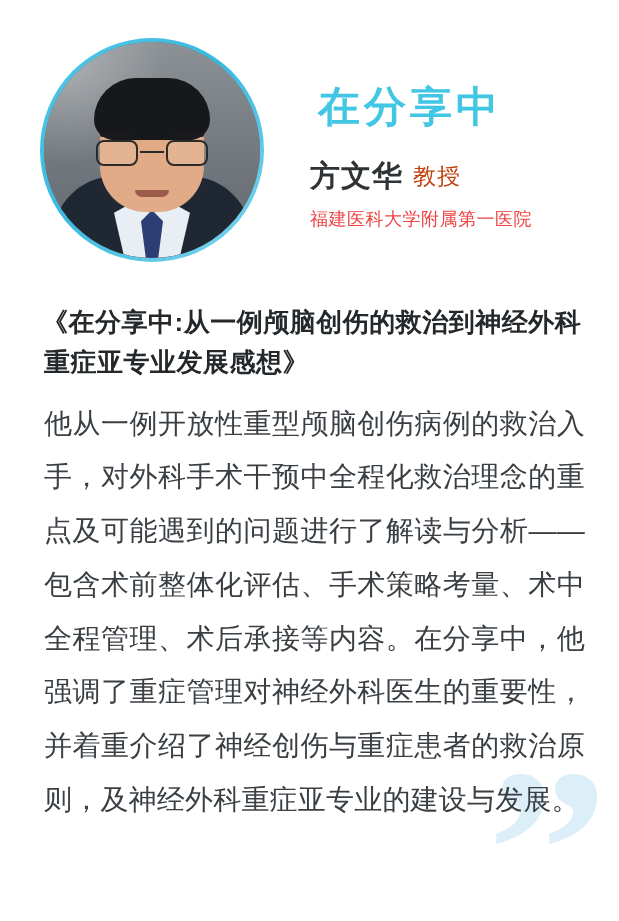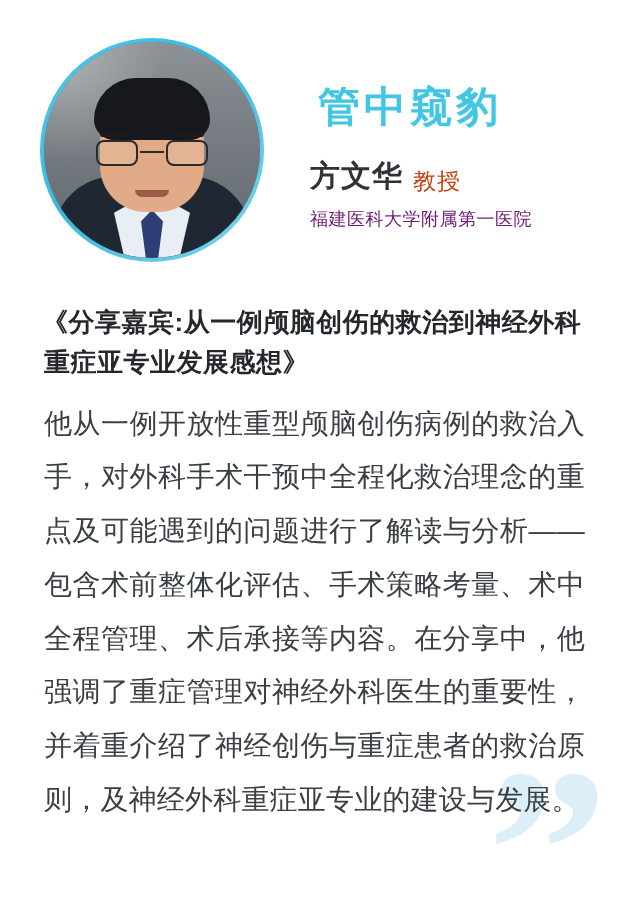--- a/index.html
+++ b/index.html
@@ -212,41 +212,41 @@
     font-weight: 700;
     color: #41c6e3;
     letter-spacing: 4px;
     line-height: 1.1;
     margin: 0 0 26px 8px;
     text-shadow: 0 2px 0 rgba(255,255,255,0.6);
   }
 
   .name-row {
     display: flex;
-    align-items: flex-end;
+    align-items: center;
     margin: 16px 0 10px 0;
   }
 
   .speaker-name {
     font-size: 30px;
     font-weight: 700;
     color: #2f3336;
     letter-spacing: 1px;
   }
 
   .speaker-role {
     font-size: 23px;
     color: #c2410c;
     margin-left: 10px;
     letter-spacing: 1px;
   }
 
   .speaker-org {
     font-size: 18px;
-    color: #701a75;
+    color: #ef4444;
     letter-spacing: 0.5px;
   }
 
   
   .content {
     position: relative;
     z-index: 2;
     padding: 40px 34px 0 44px;
   }
 
@@ -295,28 +295,28 @@
             <div class="p-lens left"></div>
             <div class="p-bridge"></div>
             <div class="p-lens right"></div>
           </div>
           <div class="p-mouth"></div>
         </div>
       </div>
     </div>
 
     <div class="speaker">
-      <div class="badge-title">管中窥豹</div>
+      <div class="badge-title">在分享中</div>
       <div class="name-row">
         <span class="speaker-name">方文华</span>
         <span class="speaker-role">教授</span>
       </div>
       <div class="speaker-org">福建医科大学附属第一医院</div>
     </div>
 
   </div>
 
   <div class="content">
-    <h2 class="talk-title">《分享嘉宾:从一例颅脑创伤的救治到神经外科重症亚专业发展感想》</h2>
+    <h2 class="talk-title">《在分享中:从一例颅脑创伤的救治到神经外科重症亚专业发展感想》</h2>
     <p class="talk-body">他从一例开放性重型颅脑创伤病例的救治入手，对外科手术干预中全程化救治理念的重点及可能遇到的问题进行了解读与分析——包含术前整体化评估、手术策略考量、术中全程管理、术后承接等内容。在分享中，他强调了重症管理对神经外科医生的重要性，并着重介绍了神经创伤与重症患者的救治原则，及神经外科重症亚专业的建设与发展。</p>
   </div>
 
 </div>
 
 </body></html>

